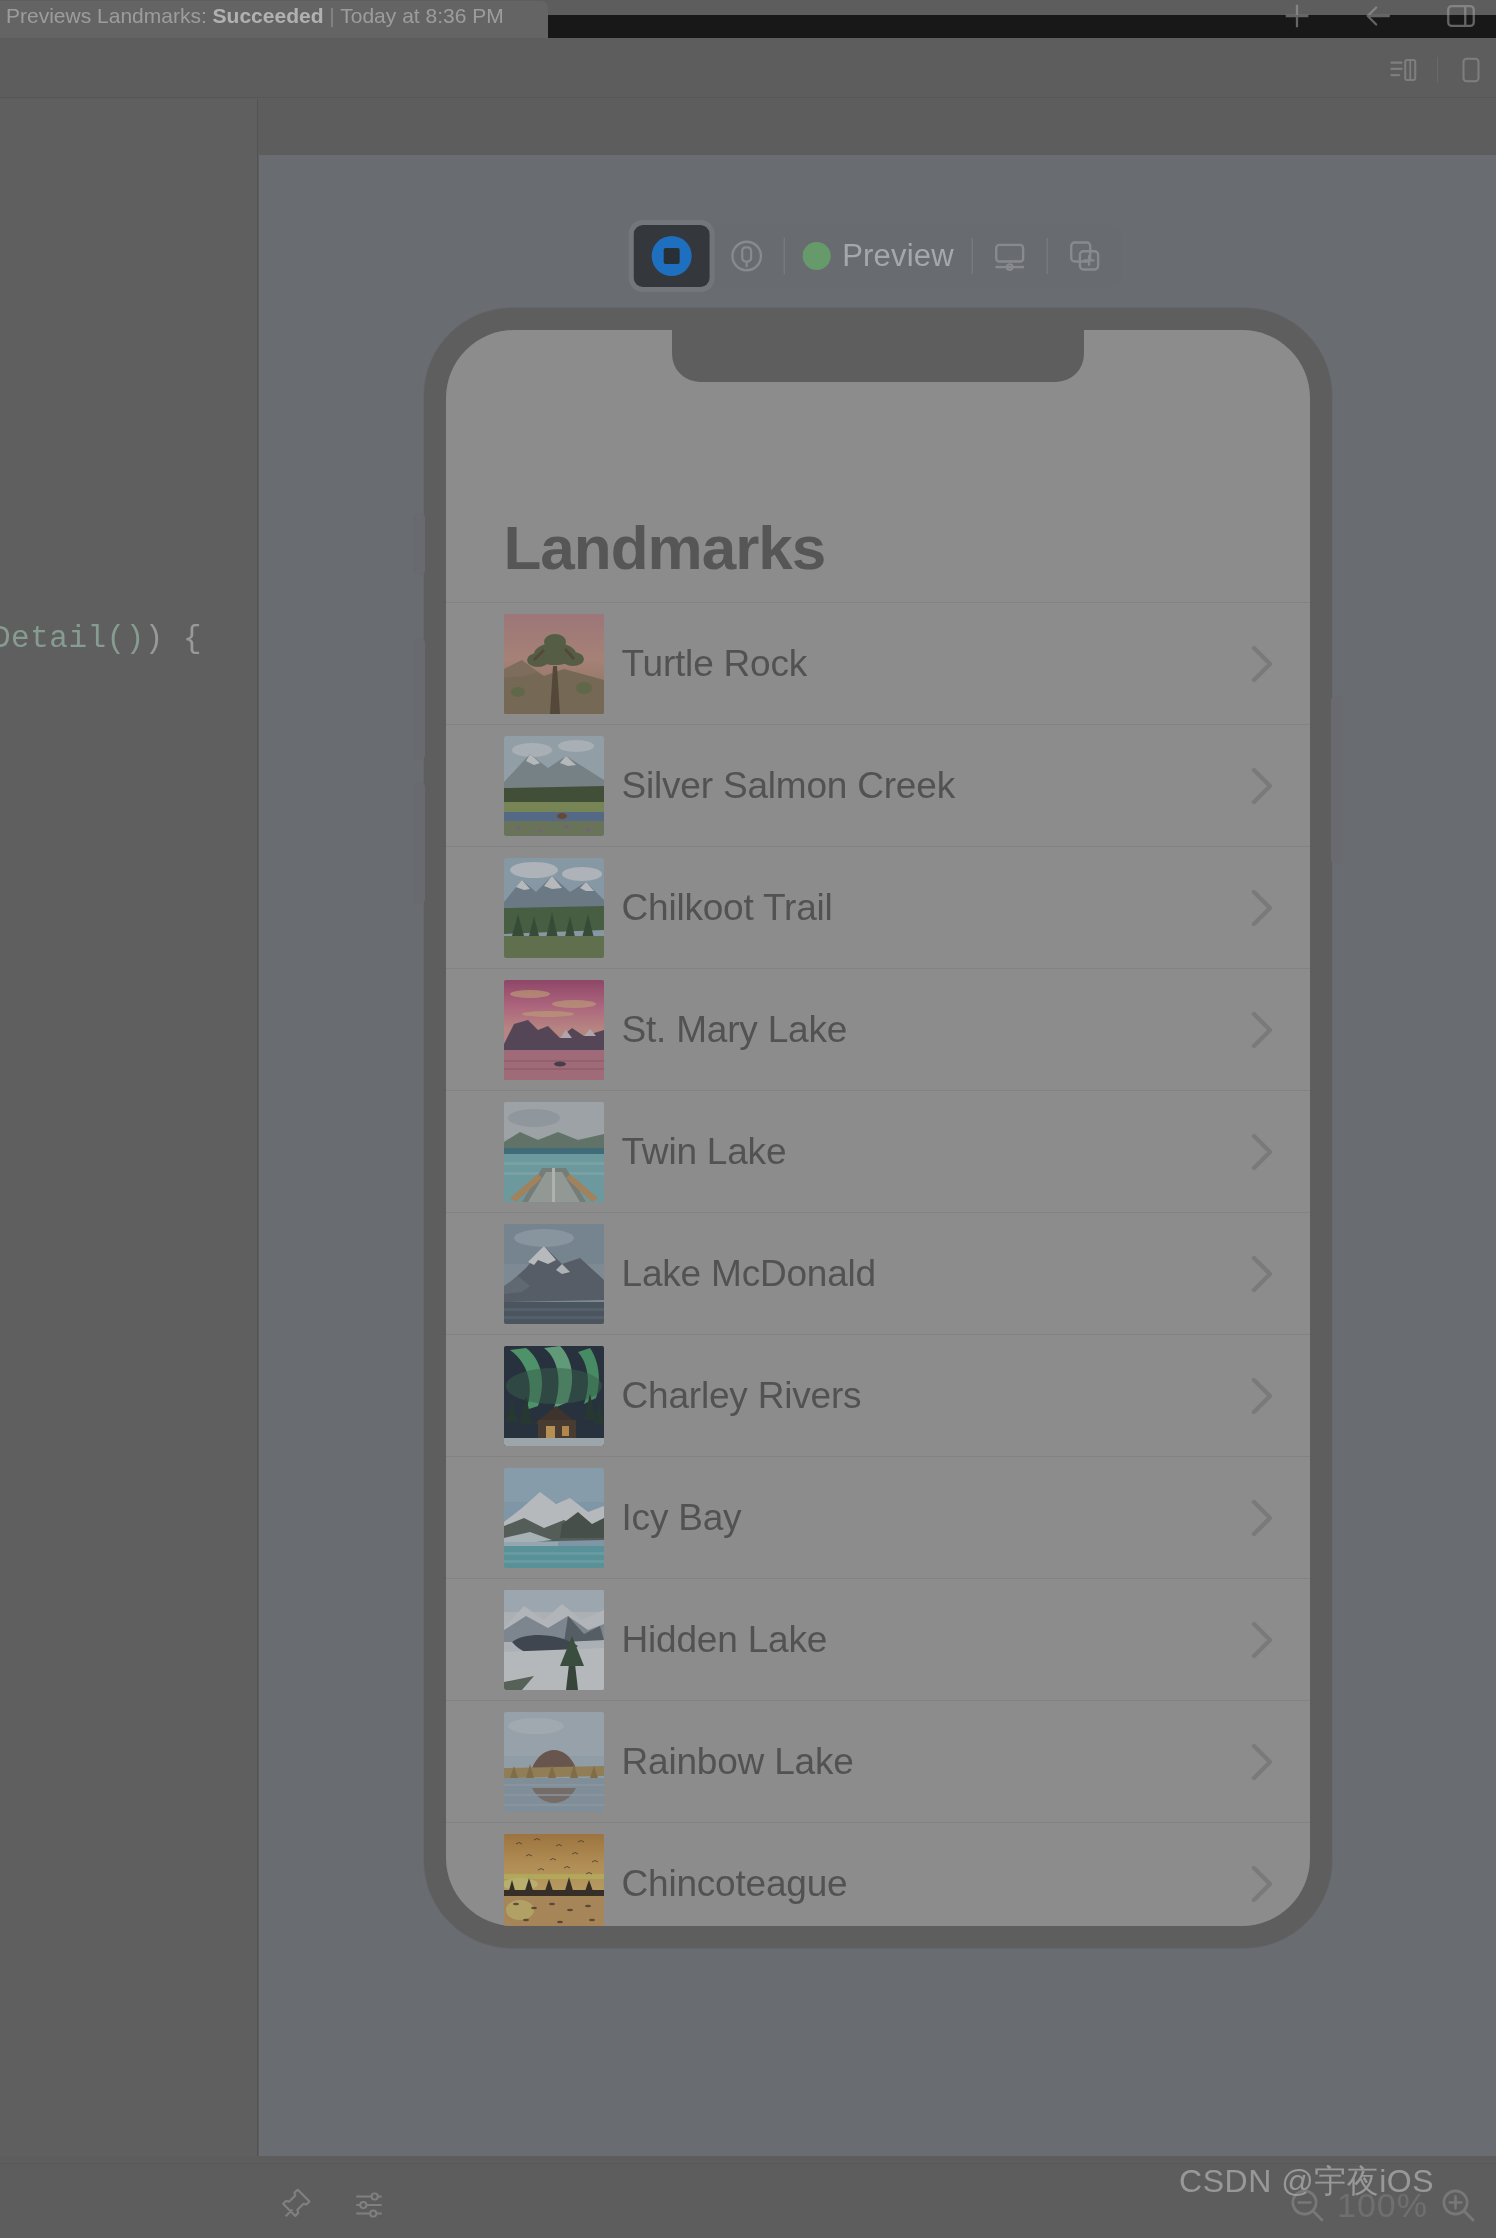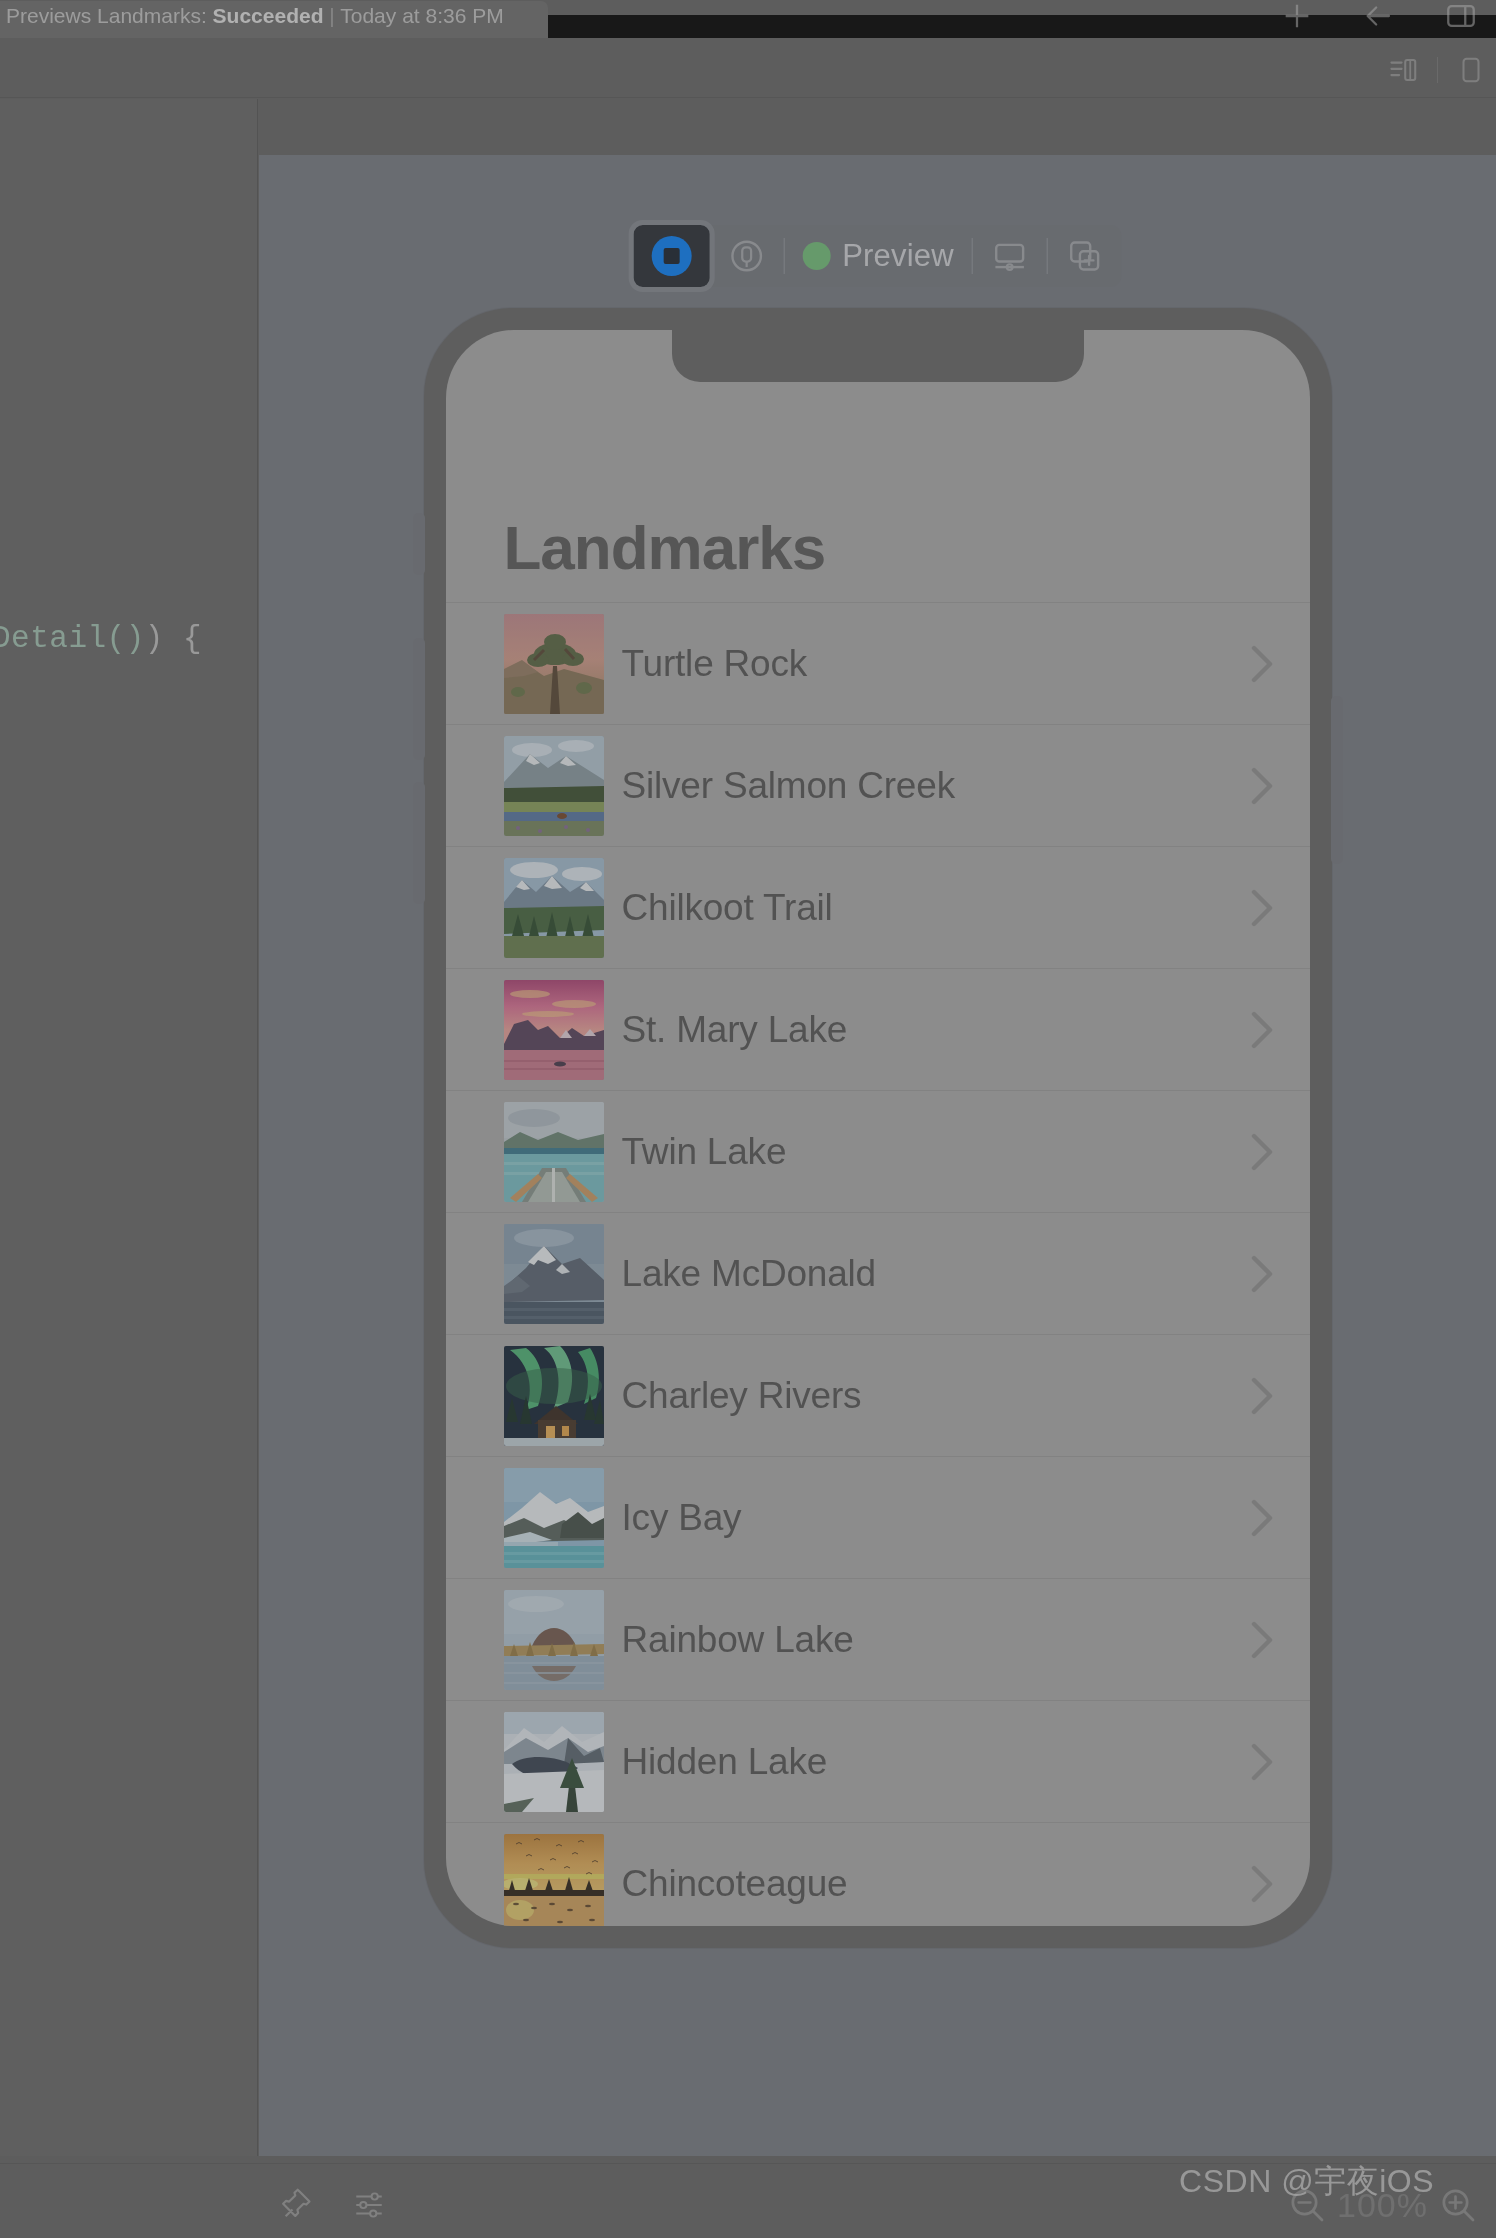--- a/index.html
+++ b/index.html
@@ -469,20 +469,40 @@
                 </svg>
               </div>
               <div class="row-label">Icy Bay</div>
               <svg class="chev" viewBox="0 0 12 20">
                 <path d="M2 2 L10 10 L2 18" stroke="#808080" stroke-width="2.2" fill="none" stroke-linecap="round" stroke-linejoin="round"></path>
               </svg>
             </div>
             <div class="row">
               <div class="thumb">
                 <svg class="thumb-art" viewBox="0 0 100 100" preserveAspectRatio="none">
+                  <rect width="100" height="100" fill="#dfe7ee"></rect>
+    <rect width="100" height="22" fill="#c9d8e4"></rect>
+    <path d="M0 38 L20 16 L40 30 L58 14 L78 30 L100 20 L100 44 L0 46Z" fill="#e8eef4"></path>
+    <path d="M0 40 L22 26 L44 38 L64 26 L84 40 L100 34 L100 50 L0 52Z" fill="#9aa8b4"></path>
+    <path d="M64 26 L80 44 L96 36 L100 50 L60 52Z" fill="#5e6b76"></path>
+    <path d="M8 52 C20 42 54 42 74 56 C58 70 22 70 8 52Z" fill="#3c4656"></path>
+    <path d="M0 62 L100 58 L100 100 L0 100Z" fill="#eef3f7"></path>
+    <path d="M62 100 L68 48 L74 100Z" fill="#2f4434"></path>
+    <path d="M56 76 L68 46 L80 76Z" fill="#35513a"></path>
+    <path d="M0 92 L30 86 L18 100 L0 100Z" fill="#5e7062"></path>
+                </svg>
+              </div>
+              <div class="row-label">Hidden Lake</div>
+              <svg class="chev" viewBox="0 0 12 20">
+                <path d="M2 2 L10 10 L2 18" stroke="#808080" stroke-width="2.2" fill="none" stroke-linecap="round" stroke-linejoin="round"></path>
+              </svg>
+            </div>
+            <div class="row">
+              <div class="thumb">
+                <svg class="thumb-art" viewBox="0 0 100 100" preserveAspectRatio="none">
                   <rect width="100" height="100" fill="#b8cad8"></rect>
     <rect width="100" height="44" fill="#bfd0dc"></rect>
     <ellipse cx="32" cy="14" rx="28" ry="8" fill="#cfdce6"></ellipse>
     <path d="M28 56 C38 32 62 32 72 56Z" fill="#7a5f52"></path>
     <path d="M0 56 L100 54 L100 64 L0 66Z" fill="#b89a5e"></path>
     <g fill="#9e8248">
                     <path d="M6 66 L10 54 L14 66Z"></path>
                     <path d="M22 66 L26 52 L30 66Z"></path>
                     <path d="M44 66 L48 53 L52 66Z"></path>
       <path d="M66 66 L70 52 L74 66Z"></path>
@@ -491,40 +511,20 @@
     <rect y="66" width="100" height="34" fill="#9fb4c4"></rect>
     <path d="M28 76 C38 96 62 96 72 76Z" fill="#8a7365" opacity=".8"></path>
     <g fill="#b0c2d0" opacity=".7">
                     <rect y="72" width="100" height="2"></rect>
                     <rect y="82" width="100" height="2"></rect>
                     <rect y="92" width="100" height="2"></rect>
                   </g>
                 </svg>
               </div>
               <div class="row-label">Rainbow Lake</div>
-              <svg class="chev" viewBox="0 0 12 20">
-                <path d="M2 2 L10 10 L2 18" stroke="#808080" stroke-width="2.2" fill="none" stroke-linecap="round" stroke-linejoin="round"></path>
-              </svg>
-            </div>
-            <div class="row">
-              <div class="thumb">
-                <svg class="thumb-art" viewBox="0 0 100 100" preserveAspectRatio="none">
-                  <rect width="100" height="100" fill="#dfe7ee"></rect>
-    <rect width="100" height="22" fill="#c9d8e4"></rect>
-    <path d="M0 38 L20 16 L40 30 L58 14 L78 30 L100 20 L100 44 L0 46Z" fill="#e8eef4"></path>
-    <path d="M0 40 L22 26 L44 38 L64 26 L84 40 L100 34 L100 50 L0 52Z" fill="#9aa8b4"></path>
-    <path d="M64 26 L80 44 L96 36 L100 50 L60 52Z" fill="#5e6b76"></path>
-    <path d="M8 52 C20 42 54 42 74 56 C58 70 22 70 8 52Z" fill="#3c4656"></path>
-    <path d="M0 62 L100 58 L100 100 L0 100Z" fill="#eef3f7"></path>
-    <path d="M62 100 L68 48 L74 100Z" fill="#2f4434"></path>
-    <path d="M56 76 L68 46 L80 76Z" fill="#35513a"></path>
-    <path d="M0 92 L30 86 L18 100 L0 100Z" fill="#5e7062"></path>
-                </svg>
-              </div>
-              <div class="row-label">Hidden Lake</div>
               <svg class="chev" viewBox="0 0 12 20">
                 <path d="M2 2 L10 10 L2 18" stroke="#808080" stroke-width="2.2" fill="none" stroke-linecap="round" stroke-linejoin="round"></path>
               </svg>
             </div>
             <div class="row">
               <div class="thumb">
                 <svg class="thumb-art" viewBox="0 0 100 100" preserveAspectRatio="none">
                   <defs>
                     <linearGradient id="g10" x1="0" y1="0" x2="0" y2="1">
       <stop offset="0" stop-color="#c98b3c"></stop>

